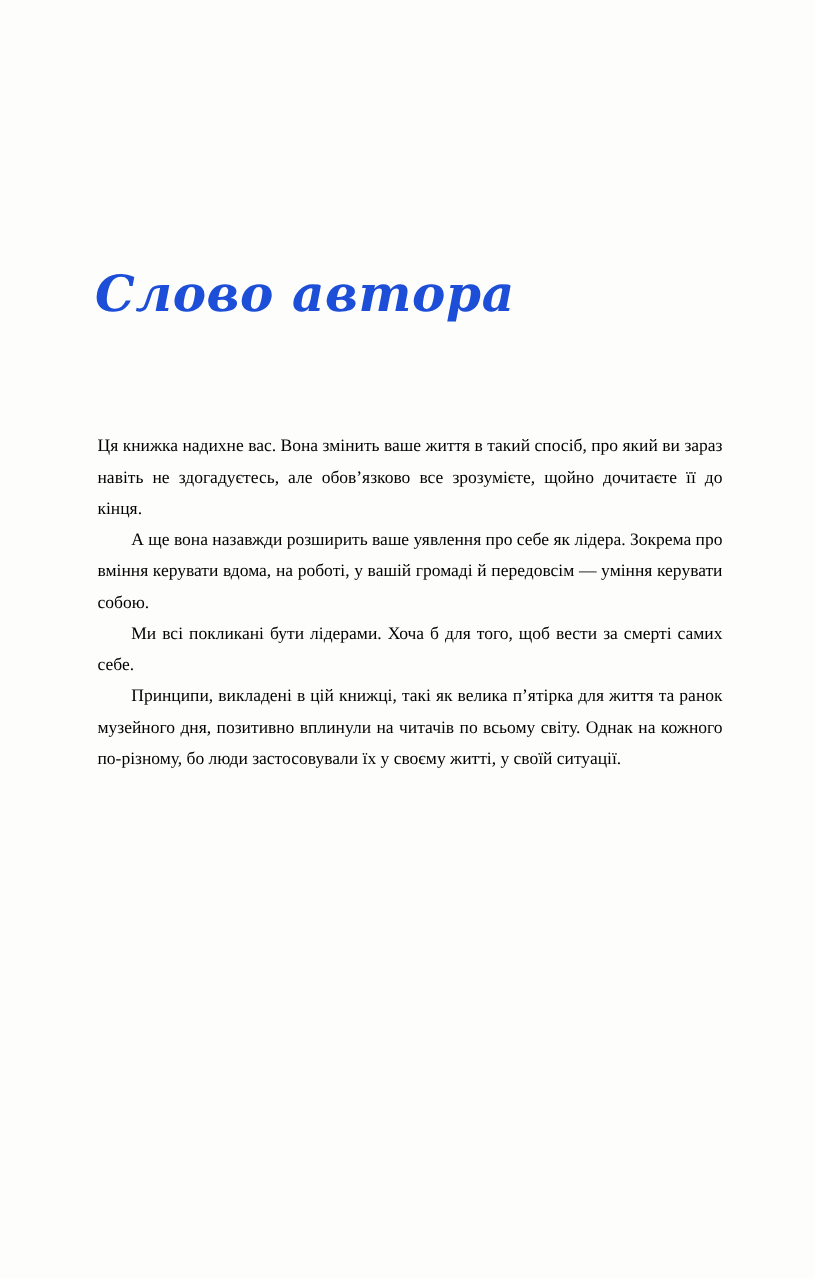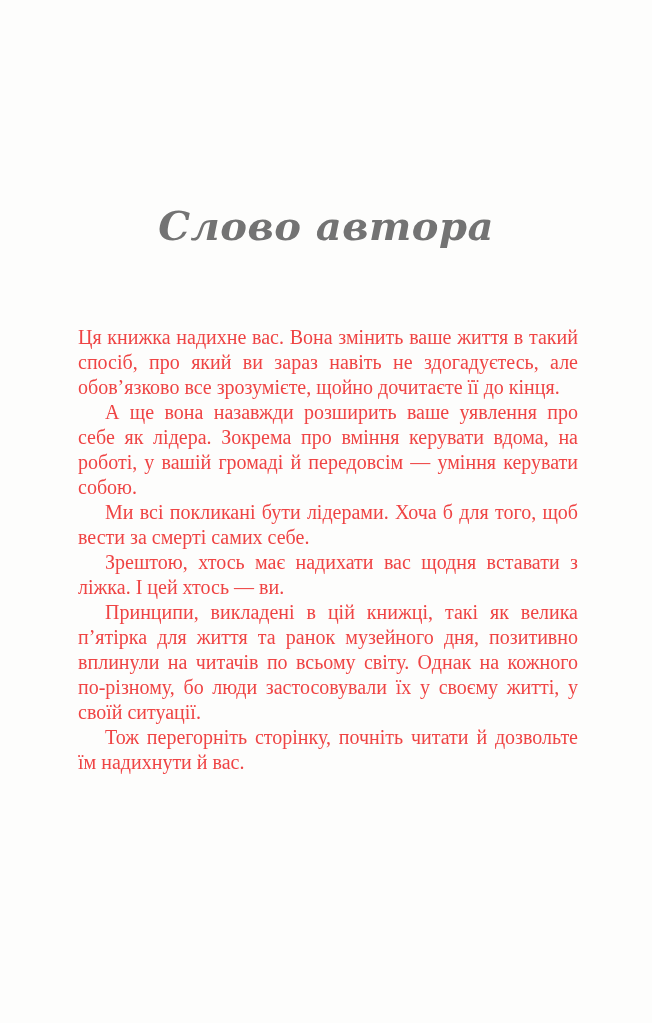--- a/index.html
+++ b/index.html
@@ -11,42 +11,41 @@
     position: relative;
     width: 652px;
     height: 1023px;
     background: #fdfdfc;
     overflow: hidden;
     font-family: "Liberation Serif", "DejaVu Serif", serif;
     color: #2c2c2c;
   }
   .chapter-title {
     position: absolute;
-    top: 202px;
+    top: 212px;
     left: 76px;
     width: 500px;
     margin: 0;
-    text-align: center;
     font-family: "DejaVu Serif", "Liberation Serif", serif;
     font-style: italic;
     font-weight: 700;
     font-size: 40px;
     line-height: 48px;
     letter-spacing: 0.5px;
-    color: #737373;
+    color: #1d4ed8;
   }
   .body-text {
     position: absolute;
-    top: 325px;
+    top: 345px;
     left: 78px;
     width: 500px;
-    font-size: 20px;
+    font-size: 14px;
     line-height: 25px;
     text-align: justify;
-    color: #ef4444;
+    color: #000000;
   }
   .para {
     margin: 0;
     padding: 0;
   }
   .para.indent {
     text-indent: 27px;
   }
   .it {
   }
@@ -54,17 +53,15 @@
 </head>
 <body>
 
 <div class="page">
   <h1 class="chapter-title">Слово автора</h1>
 
   <div class="body-text">
       <p class="para"><span>Ця книжка надихне вас. Вона змінить ваше життя в такий спосіб, про який ви зараз навіть не здогадуєтесь, але обов’язково все зрозумієте, щойно дочитаєте її до кінця.</span></p>
       <p class="para indent"><span>А ще вона назавжди розширить ваше уявлення про себе як лідера. Зокрема про вміння керувати вдома, на роботі, у вашій громаді й передовсім — уміння керувати </span><span class="it">собою</span><span>.</span></p>
       <p class="para indent"><span>Ми всі покликані бути лідерами. Хоча б для того, щоб вести за смерті самих себе.</span></p>
-      <p class="para indent"><span>Зрештою, хтось має надихати вас щодня вставати з ліжка. І цей хтось — ви.</span></p>
       <p class="para indent"><span>Принципи, викладені в цій книжці, такі як велика п’ятірка для життя та ранок музейного дня, позитивно вплинули на читачів по всьому світу. Однак на кожного по-різному, бо люди застосовували їх </span><span class="it">у своєму житті, у своїй ситуації</span><span>.</span></p>
-      <p class="para indent"><span>Тож перегорніть сторінку, почніть читати й дозвольте їм надихнути й </span><span class="it">вас</span><span>.</span></p>
     </div>
 </div>
 
 </body></html>

